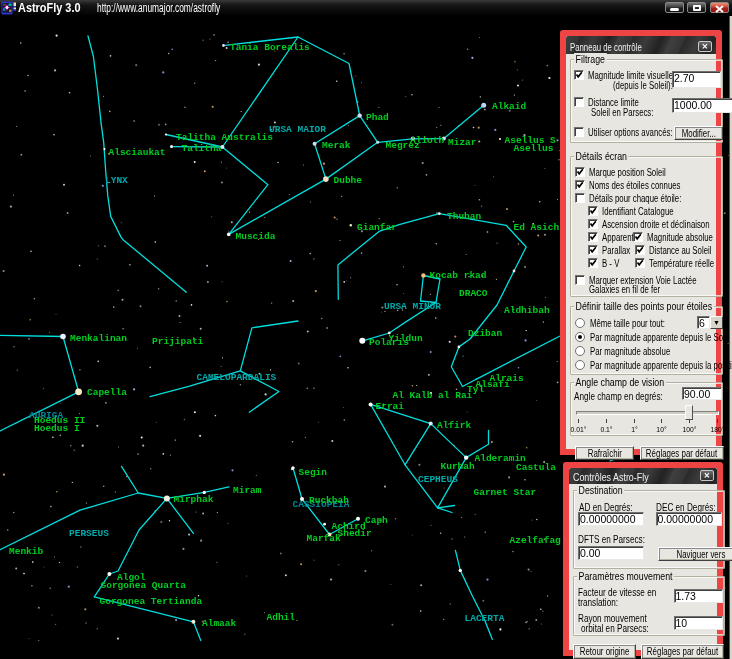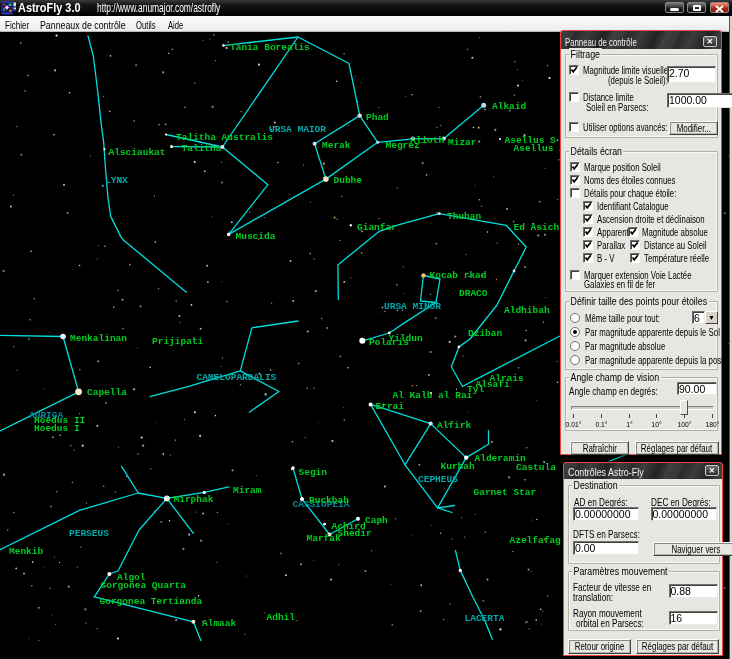--- a/index.html
+++ b/index.html
@@ -20,21 +20,21 @@
   transform-origin:0 0; white-space:nowrap; }
 #map { position:absolute; left:0; top:32px; }
 #statusbar { position:absolute; left:0; top:643px; width:732px; height:16px;
   background:#e8e6e0; border-top:1px solid #fff; font-size:10.5px; color:#000; }
 .spane { position:absolute; top:1px; height:14px; border:1px solid; border-color:#9a9a9a #fff #fff #9a9a9a;
   background:#e8e6e0; white-space:nowrap; overflow:hidden; }
 .spane span { display:inline-block; transform-origin:0 0;
   padding-left:2px; line-height:13px; white-space:nowrap; }
 #rborder { position:absolute; left:729px; top:16px; width:3px; height:643px;
   background:#d8d4c8; border-left:1px solid #555; }
-.panel { position:absolute; border:1px solid #ef4444; border-radius:3px 3px 0 0;
+.panel { position:absolute; border:6px solid #ef4444; border-radius:3px 3px 0 0;
   box-shadow:2px 2px 3px rgba(0,0,0,0.5); background:#f9a8d4; }
 .ptitle { position:absolute; left:0; top:0; right:0; border-radius:2px 2px 0 0;
   background:repeating-linear-gradient(115deg,#404040 0px,#353535 12px,#2a2a2a 14px,#3c3c3c 26px,#222 40px,#383838 48px),
     linear-gradient(#333,#222); background-color:#2e2e2e; }
 .pt-text { position:absolute; left:3.5px; top:4.5px; color:#f2f2f2; font-size:10.5px; white-space:nowrap;
   display:inline-block; transform:scaleX(0.74); transform-origin:0 0; }
 .xbtn { position:absolute; width:14px; height:11px; border:1px solid #c8c8c8; border-radius:2px;
   background:linear-gradient(180deg,#6a6a6a,#2e2e2e); color:#fff; font-size:7.5px;
   line-height:9px; text-align:center; font-weight:bold; }
 .pbody { position:absolute; left:0; right:0; bottom:0; background:#e8e6e0; overflow:hidden; }
@@ -91,26 +91,20 @@
         <i class="mindash"></i>
       </span>
     <span class="wbtn" style="left:687px">
         <i class="maxsq"></i>
       </span>
     <span class="wbtn" id="closebtn" style="left:710px">
         <svg width="9" height="8" style="position:absolute;left:4px;top:1.5px">
           <path d="M1 1 L8 7 M8 1 L1 7" stroke="#fff" stroke-width="2"></path>
         </svg>
       </span>
-  </div>
-  <div id="menubar">
-    <span style="left:4.5px;transform:scaleX(0.733)">Fichier</span>
-    <span style="left:39.8px;transform:scaleX(0.80)">Panneaux de contrôle</span>
-    <span style="left:136.4px;transform:scaleX(0.70)">Outils</span>
-    <span style="left:167.7px;transform:scaleX(0.695)">Aide</span>
   </div>
   <svg id="map" width="732" height="611" viewBox="0 32 732 611">
 <rect x="0" y="32" width="732" height="611" fill="#000"></rect>
 <circle cx="467.5" cy="49.2" r="0.8" fill="#888"></circle>
       <circle cx="103.6" cy="96.2" r="0.5" fill="#ccc"></circle>
       <circle cx="25.1" cy="90.9" r="0.7" fill="#ccc"></circle>
       <circle cx="21.3" cy="154.7" r="1.0" fill="#888"></circle>
       <circle cx="431.0" cy="525.3" r="0.5" fill="#b08a50"></circle>
       <circle cx="118.2" cy="290.5" r="0.8" fill="#888"></circle>
       <circle cx="69.5" cy="92.7" r="0.8" fill="#ccc"></circle>
@@ -750,23 +744,23 @@
       <span class="inp" style="left:86.5px;top:44px;width:66px;height:14px">0.00000000</span>
       <span class="lbl2" style="left:9px;top:65px">DFTS en Parsecs:</span>
       <span class="inp" style="left:9px;top:78px;width:66px;height:14px">0.00</span>
       <span class="btn" style="left:89px;top:79px;width:85px;height:14px;line-height:12px">
         <span>Naviguer vers</span>
       </span>
       <span class="grp" style="left:4px;top:108px;width:152px;height:60px"></span>
       <span class="gt" style="left:8px;top:102px">Paramètres mouvement</span>
       <span class="lbl2" style="left:9px;top:117.5px">Facteur de vitesse en</span>
       <span class="lbl2" style="left:9px;top:127.5px">translation:</span>
-      <span class="inp" style="left:104.5px;top:121px;width:49px;height:14px">0.88</span>
+      <span class="inp" style="left:104.5px;top:121px;width:49px;height:14px">1.73</span>
       <span class="lbl2" style="left:9px;top:144px">Rayon mouvement</span>
       <span class="lbl2" style="left:12px;top:154px">orbital en Parsecs:</span>
-      <span class="inp" style="left:104.5px;top:147.5px;width:49px;height:14px">16</span>
+      <span class="inp" style="left:104.5px;top:147.5px;width:49px;height:14px">10</span>
       <span class="btn" style="left:4px;top:176px;width:63px;height:15px;line-height:13px">
         <span>Retour origine</span>
       </span>
       <span class="btn" style="left:72px;top:176px;width:83px;height:15px;line-height:13px">
         <span>Réglages par défaut</span>
       </span>
     </div>
 </div>
 </body></html>

